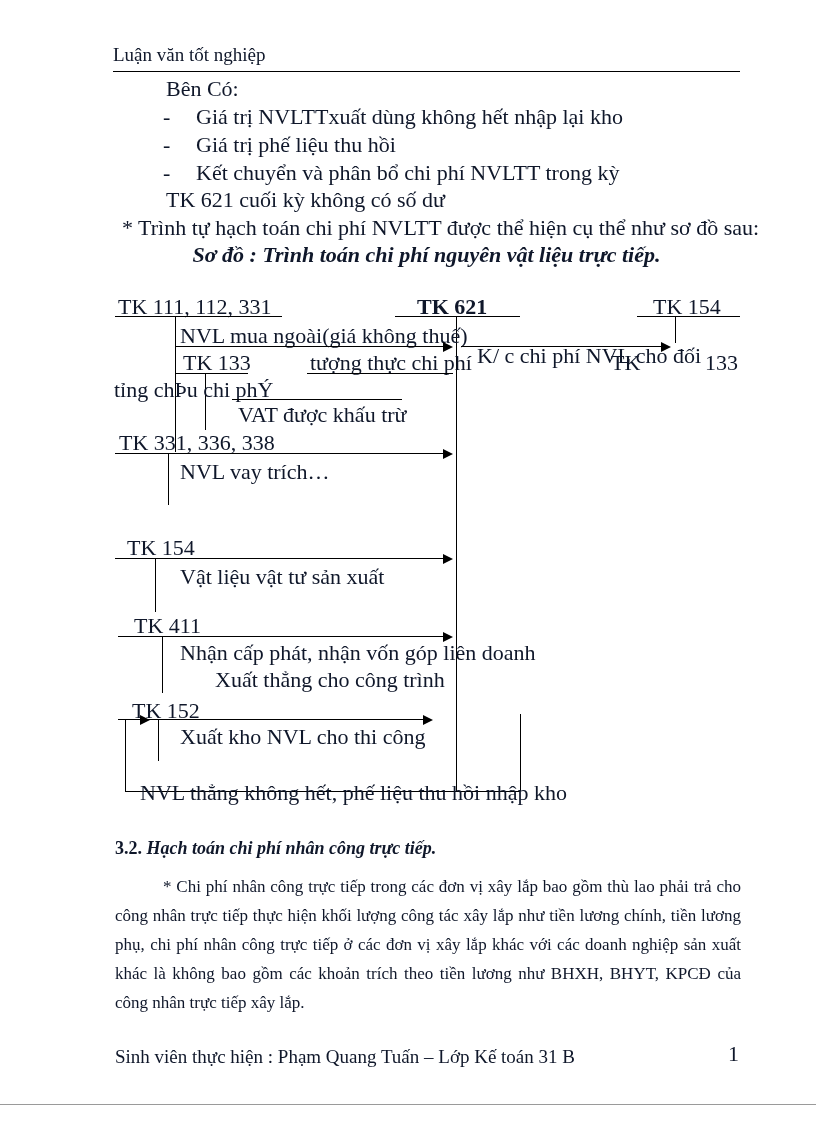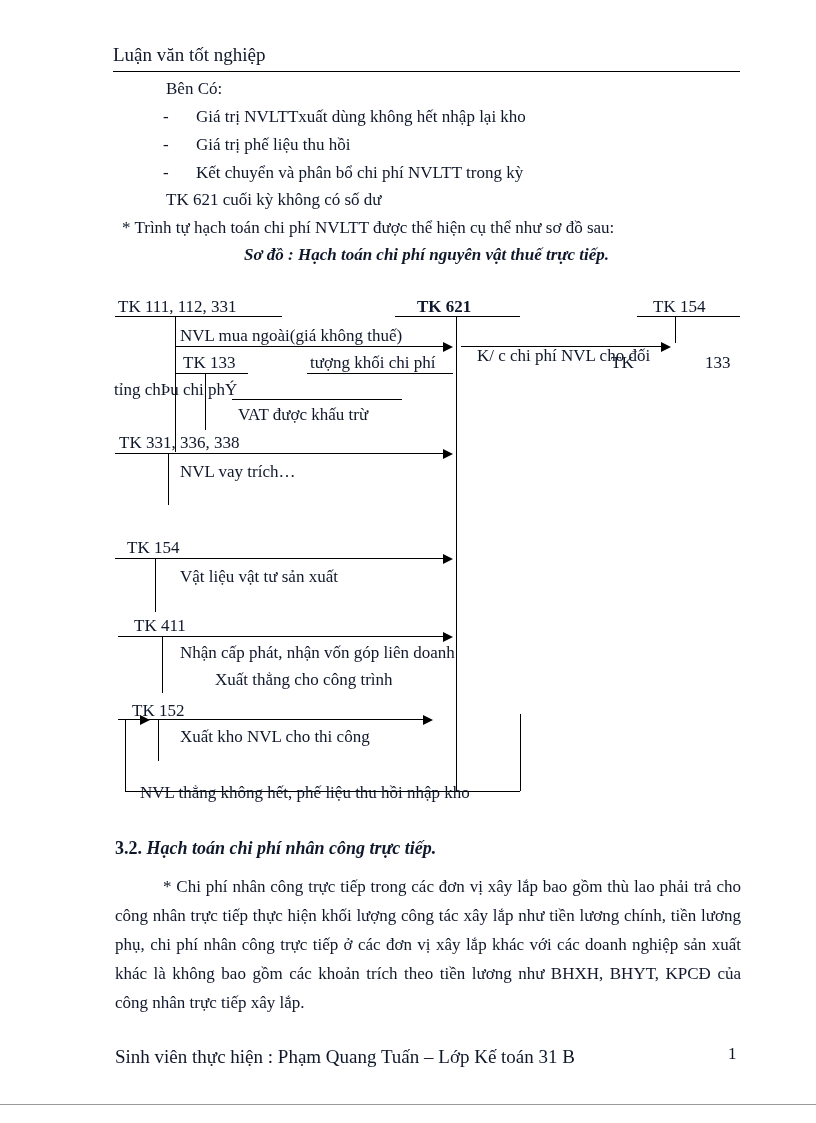--- a/index.html
+++ b/index.html
@@ -1,21 +1,21 @@
 <!DOCTYPE html>
 <html><head>
 <meta charset="utf-8">
 <style>
   * { margin:0; padding:0; box-sizing:border-box; }
   html,body { background:#fff; }
   .page {
     position:relative; width:816px; height:1123px; background:#fff;
     font-family:"Liberation Serif", serif; color:#0f172a; overflow:hidden;
   }
-  .abs { position:absolute; white-space:nowrap; font-size:17px; line-height:21px; }
+  .abs { position:absolute; white-space:nowrap; font-size:22px; line-height:21px; }
   .hline { position:absolute; height:1px; background:#000; }
   .vline { position:absolute; width:1px; background:#000; }
   .ah {
     position:absolute; width:0; height:0;
     border-top:5px solid transparent; border-bottom:5px solid transparent;
     border-left:10px solid #000;
   }
   .title { font-size:19px; }
   .bi { font-weight:bold; font-style:italic; }
   .b  { font-weight:bold; }
@@ -40,21 +40,21 @@
   <div class="abs" style="left:196px; top:106px;">Giá trị NVLTTxuất dùng không hết nhập lại kho</div>
 
   <div class="abs" style="left:163px; top:134px;">-</div>
   <div class="abs" style="left:196px; top:134px;">Giá trị phế liệu thu hồi</div>
 
   <div class="abs" style="left:163px; top:162px;">-</div>
   <div class="abs" style="left:196px; top:162px;">Kết chuyển và phân bổ chi phí NVLTT trong kỳ</div>
 
   <div class="abs" style="left:166px; top:189px;">TK 621 cuối kỳ không có số dư</div>
   <div class="abs" style="left:122px; top:217px;">* Trình tự hạch toán chi phí NVLTT được thể hiện cụ thể như sơ đồ sau:</div>
-  <div class="abs bi" style="left:113px; top:244px; width:627px; text-align:center;">Sơ đồ : Hạch toán chi phí nguyên vật thuế trực tiếp.</div>
+  <div class="abs bi" style="left:113px; top:244px; width:627px; text-align:center;">Sơ đồ : Trình toán chi phí nguyên vật liệu trực tiếp.</div>
 
   <div class="abs" style="left:118px; top:296px;">TK 111, 112, 331</div>
   <div class="hline" style="left:115px; top:316px; width:167px;"></div>
   <div class="vline" style="left:175px; top:316px; height:136px;"></div>
 
   <div class="abs" style="left:417px; top:296px;font-weight:bold;">TK 621</div>
   <div class="hline" style="left:395px; top:316px; width:125px;"></div>
   <div class="vline" style="left:456px; top:316px; height:475px;"></div>
 
   <div class="abs" style="left:653px; top:296px;">TK 154</div>
@@ -63,21 +63,21 @@
 
   <div class="abs" style="left:180px; top:325px;">NVL mua ngoài(giá không thuế)</div>
   <div class="hline" style="left:175px; top:346px; width:268px;"></div>
   <div class="ah" style="left:443px; top:342px;"></div>
 
   <div class="abs" style="left:477px; top:325px;margin-top:20px;">K/ c chi phí NVL cho đối</div>
   <div class="hline" style="left:461px; top:346px; width:200px;"></div>
   <div class="ah" style="left:661px; top:342px;"></div>
 
   <div class="abs" style="left:183px; top:352px;">TK 133</div>
-  <div class="abs" style="left:310px; top:352px;">tượng khối chi phí</div>
+  <div class="abs" style="left:310px; top:352px;">tượng thực chi phí</div>
   <div class="hline" style="left:307px; top:373px; width:146px;"></div>
   <div class="abs" style="left:611px; top:352px;">TK</div>
   <div class="abs" style="left:705px; top:352px;">133</div>
 
   <div class="hline" style="left:175px; top:373px; width:73px;"></div>
   <div class="vline" style="left:205px; top:373px; height:57px;"></div>
 
   <div class="abs" style="left:114px; top:379px;">tỉng chÞu chi phÝ</div>
   <div class="hline" style="left:232px; top:399px; width:170px;"></div>
   <div class="abs" style="left:238px; top:404px;">VAT được khấu trừ</div>

